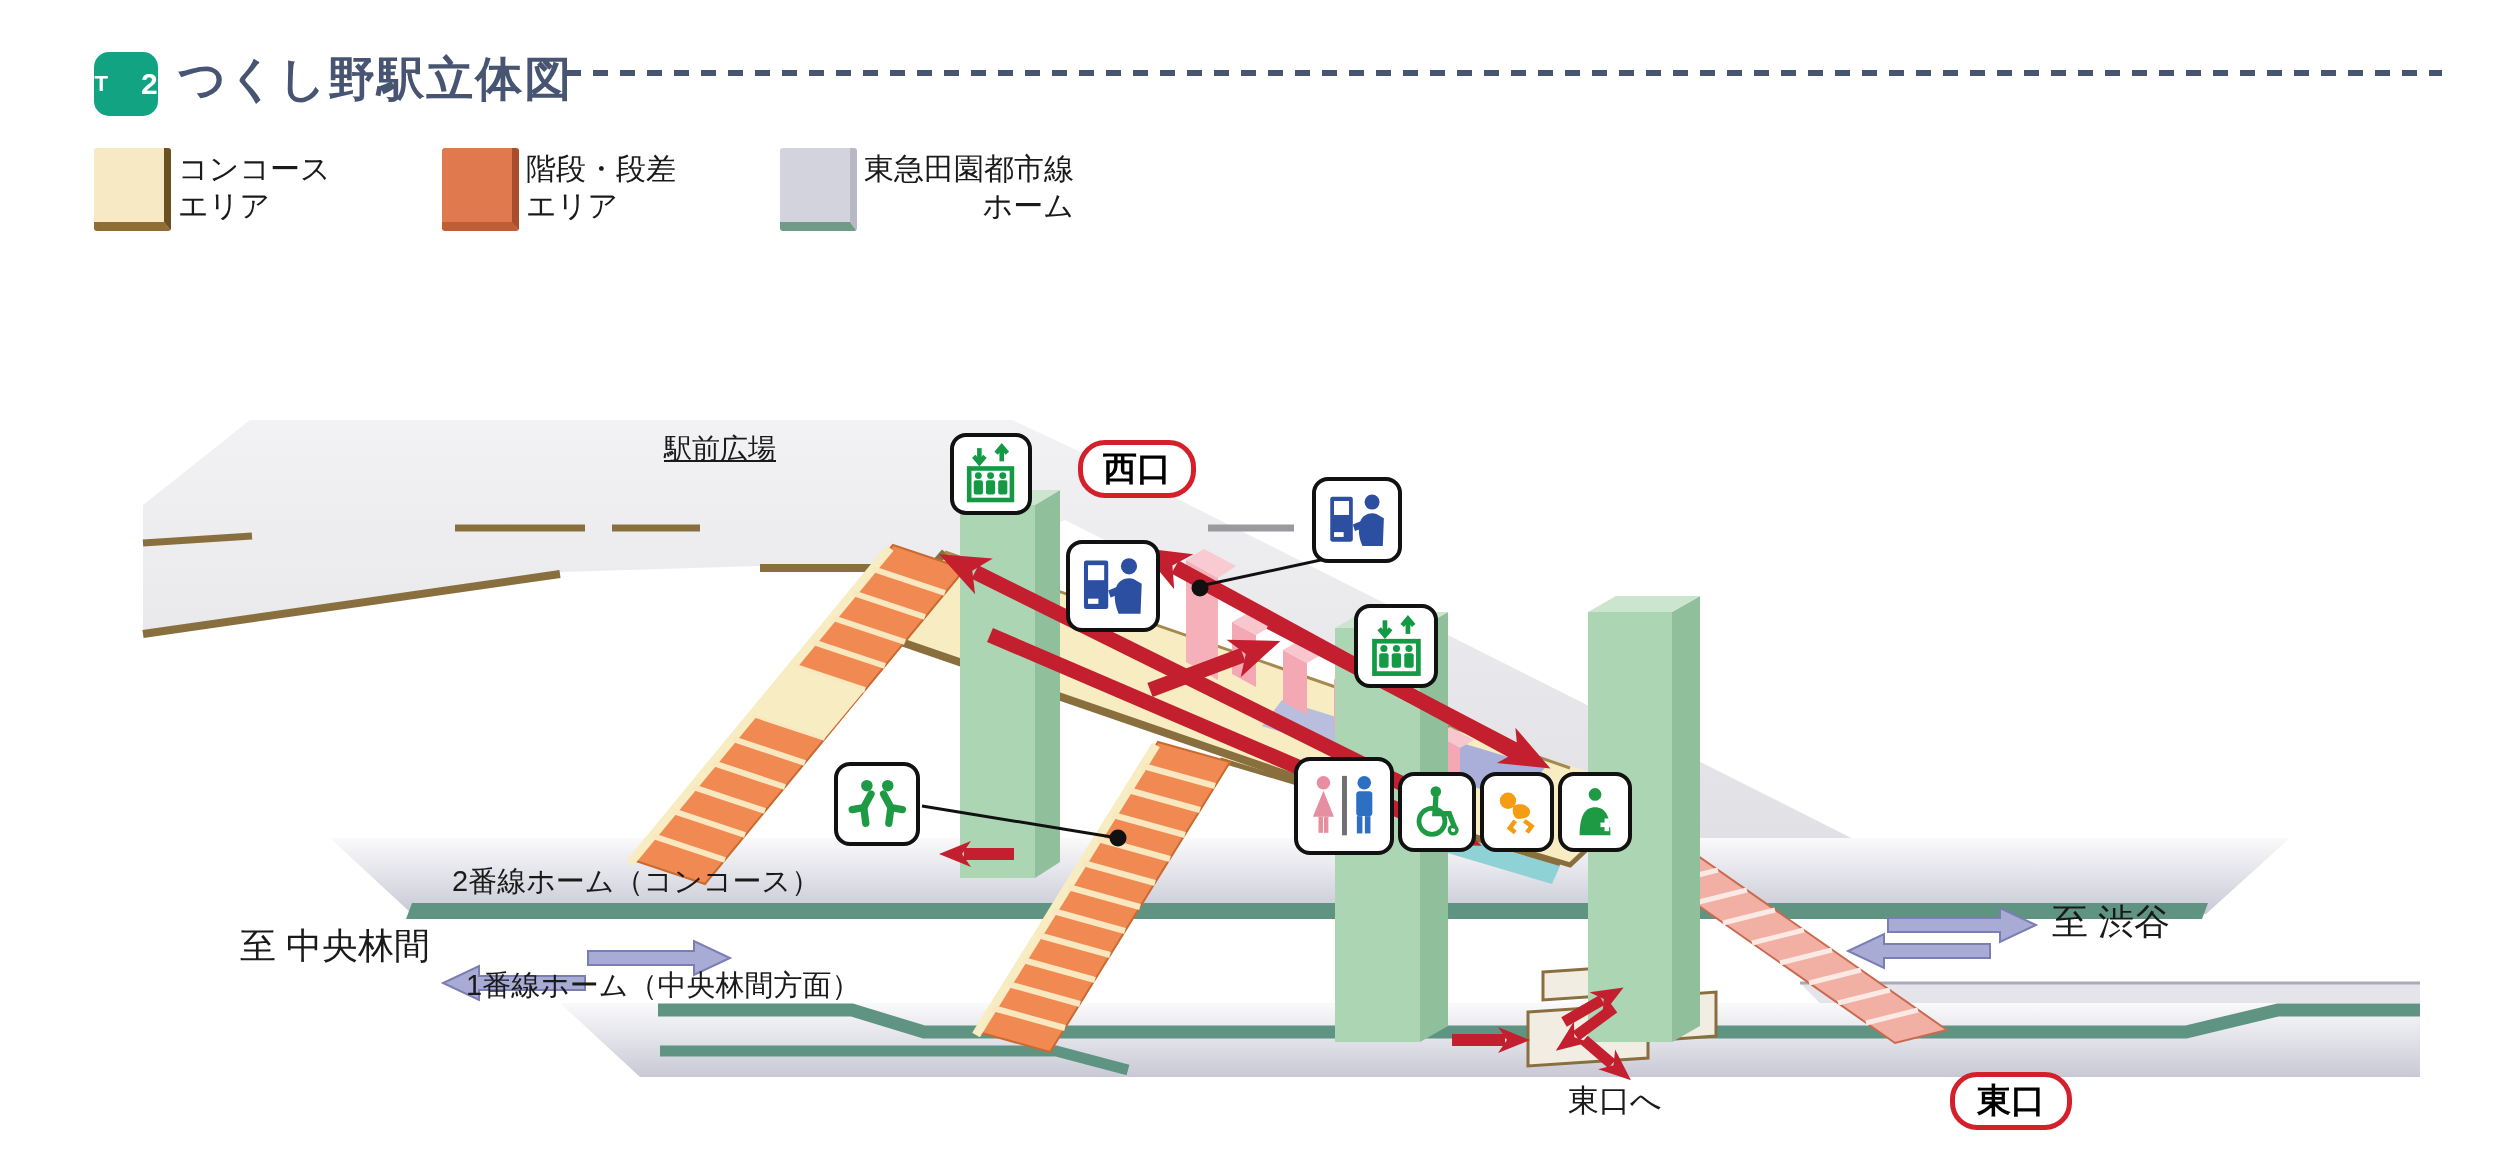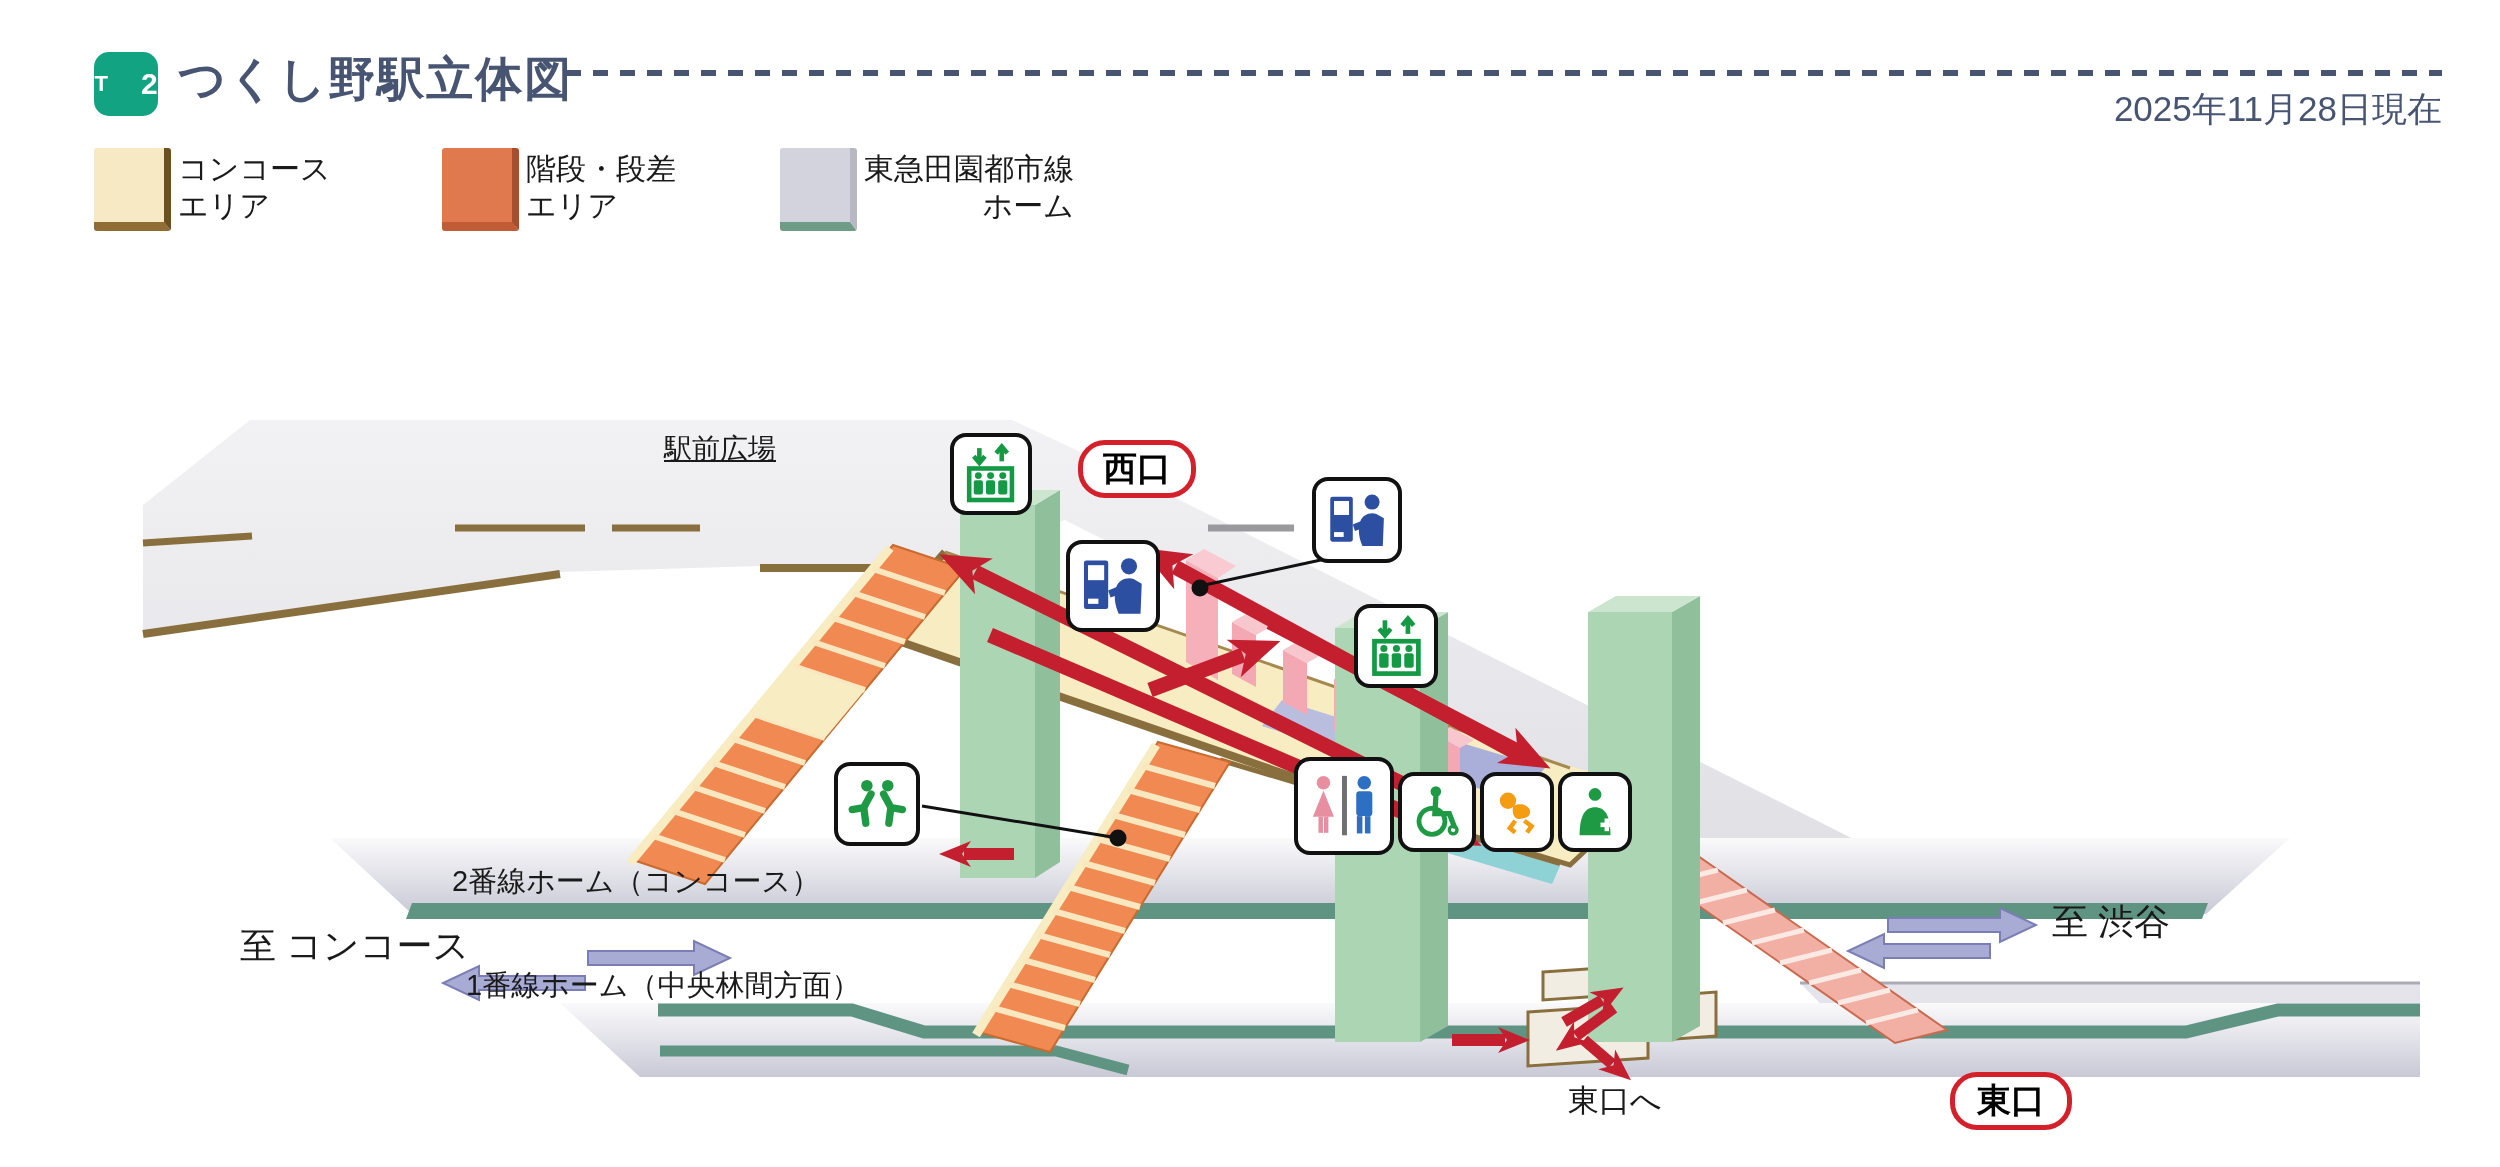--- a/index.html
+++ b/index.html
@@ -239,42 +239,41 @@
     </g>
   </svg>
 
   <div class="badge">
     <span class="ln">DT</span>
     <span class="sep"></span>
     <span class="num">23</span>
   </div>
   <div class="title">つくし野駅立体図</div>
   <div class="dashline"></div>
-  <div class="datestamp">2025年11月28日現在</div>
 
   <div class="legend-box lb1"></div>
   <div class="legend-label ll1">
     <div>コンコース</div>
     <div>エリア</div>
   </div>
   <div class="legend-box lb2"></div>
   <div class="legend-label ll2">
     <div>階段・段差</div>
     <div>エリア</div>
   </div>
   <div class="legend-box lb3"></div>
   <div class="legend-label ll3">
     <div>東急田園都市線</div>
     <div>ホーム</div>
   </div>
 
   <div class="lbl plaza-lbl">駅前広場</div>
   <div class="lbl p2-lbl">2番線ホーム（コンコース）</div>
   <div class="lbl p1-lbl">1番線ホーム（中央林間方面）</div>
-  <div class="lbl dirL-lbl">至 コンコース</div>
+  <div class="lbl dirL-lbl">至 中央林間</div>
   <div class="lbl dirR-lbl">至 渋谷</div>
   <div class="lbl toEast-lbl">東口へ</div>
   <div class="pill pill-west">西口</div>
   <div class="pill pill-east">東口</div>
 
   <div class="icn i-elv-w">
     <svg viewBox="0 0 64 64">
       <g fill="none" stroke="#149A44" stroke-width="4.5">
         <path d="M21 7 V20"></path>
           <path d="M15.5 15 L21 21.5 L26.5 15"></path>

